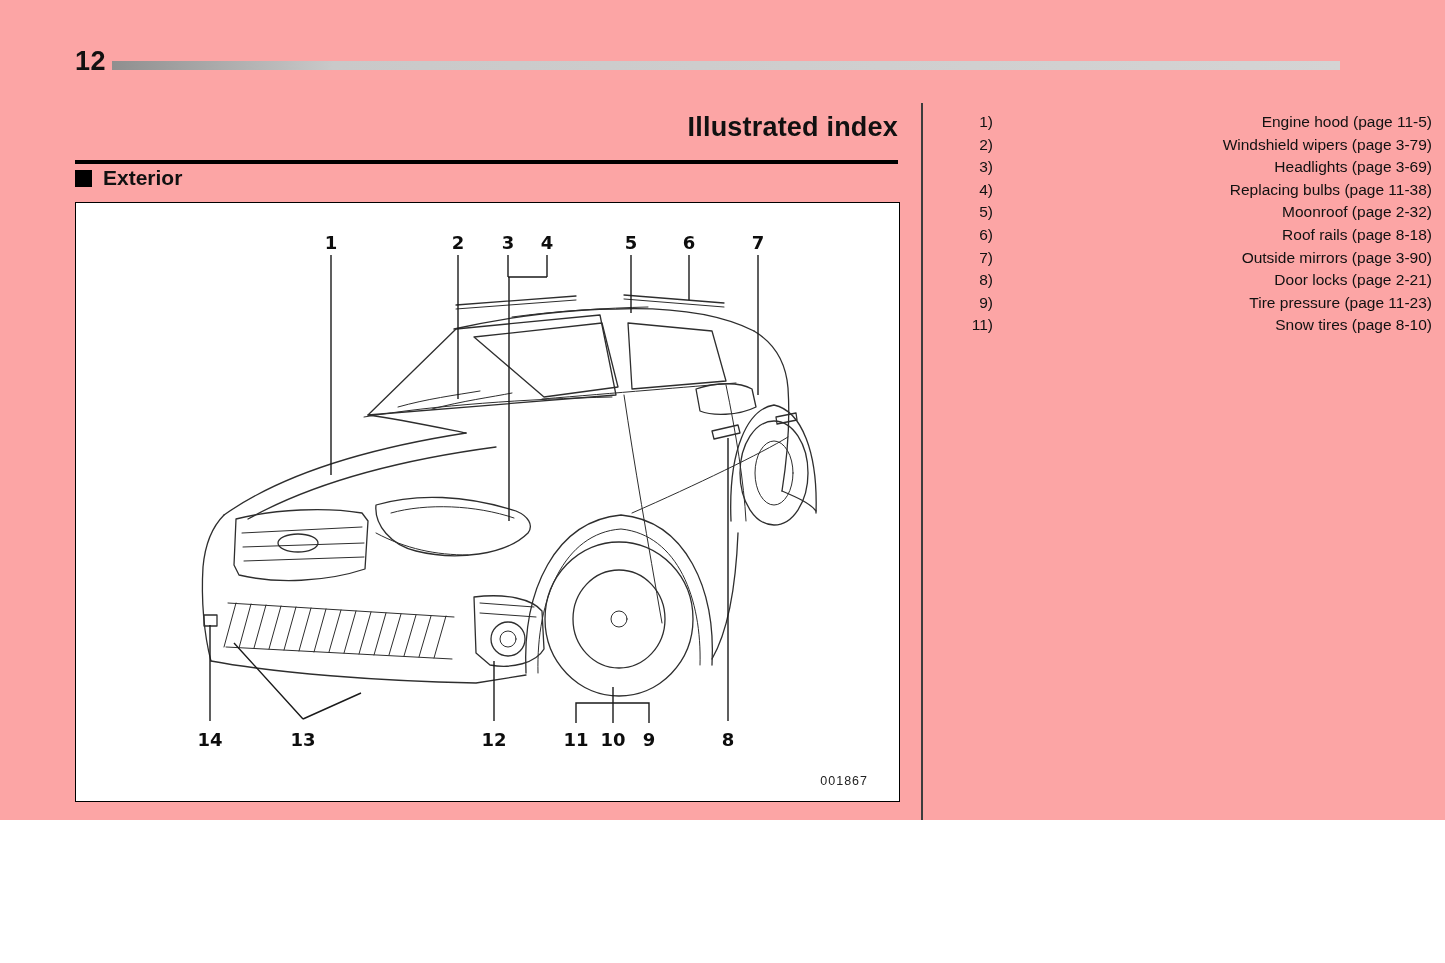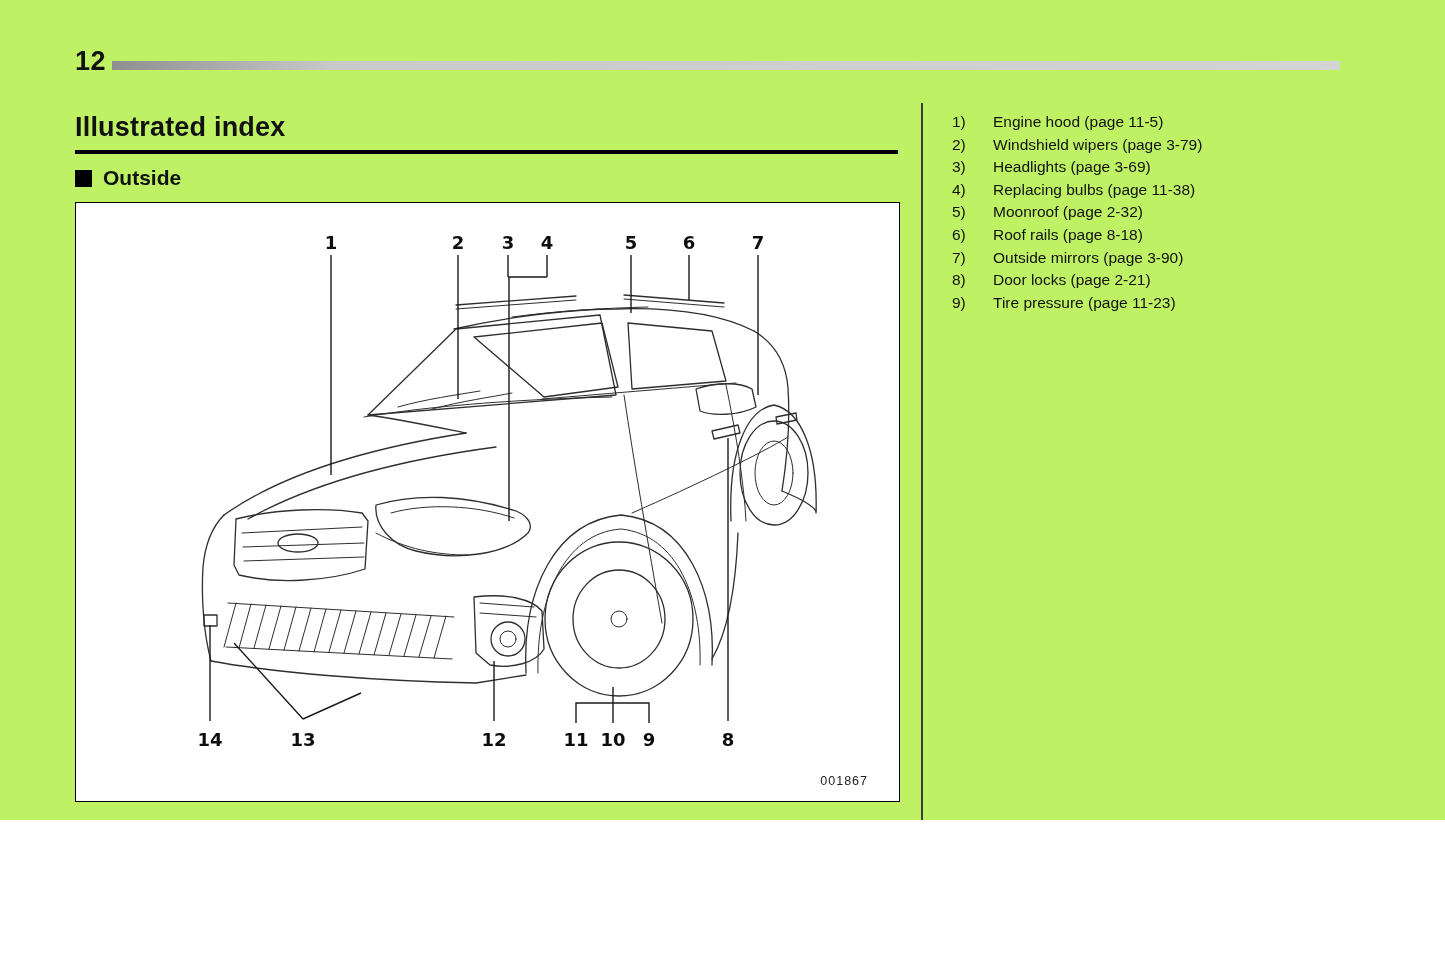--- a/index.html
+++ b/index.html
@@ -1,27 +1,27 @@
 <!DOCTYPE html>
 <html><head>
 <meta charset="utf-8">
 <style>
   * { margin:0; padding:0; box-sizing:border-box; }
   html,body { background:#ffffff; }
   body { font-family:"Liberation Sans", sans-serif; color:#111; }
-  .page { position:relative; width:1445px; height:820px; background:#bef264; overflow:hidden; }
+  .page { position:relative; width:1445px; height:820px; background:#fca5a5; overflow:hidden;text-align:right; }
 
   
   .page-num { position:absolute; left:75px; top:46px; font-size:27px; font-weight:bold; letter-spacing:0.5px; }
   .header-bar { position:absolute; left:112px; top:61px; width:1228px; height:9px;
                 background:linear-gradient(to right,#8f8f8f,#c9c9c9 18%,#d4d4d4); }
 
   
   .title-wrap { position:absolute; left:75px; top:112px; width:823px; }
-  h1.title { font-size:27px; font-weight:bold; padding-bottom:7px; border-bottom:4px solid #000; letter-spacing:0.2px; }
+  h1.title { font-size:27px; font-weight:bold; padding-bottom:17px; border-bottom:4px solid #000; letter-spacing:0.2px; }
   .section-heading { position:absolute; left:75px; top:166px; display:flex; align-items:center; gap:11px; }
   .section-bullet { width:17px; height:17px; background:#000; display:inline-block; }
   .section-label { font-size:21px; font-weight:bold; }
 
   
   .figure { position:absolute; left:75px; top:202px; width:825px; height:600px; border:1.5px solid #000; background:#fff; }
   .figure svg { display:block; width:100%; height:100%; }
   svg .ln { fill:none; stroke:#2e2e2e; stroke-width:1.3; stroke-linecap:round; stroke-linejoin:round; }
   svg .thin { stroke-width:1; }
   svg .callout { fill:none; stroke:#1a1a1a; stroke-width:1.4; }
@@ -44,21 +44,21 @@
 
   <span class="page-num">12</span>
   <div class="header-bar"></div>
 
   <div class="title-wrap">
     <h1 class="title">Illustrated index</h1>
   </div>
 
   <div class="section-heading">
     <span class="section-bullet"></span>
-    <span class="section-label">Outside</span>
+    <span class="section-label">Exterior</span>
   </div>
 
   <div class="figure">
     <svg viewBox="0 0 823 598" role="img">
 
       <g class="ln">
 
         <path d="M148,312 C210,268 300,244 390,230"></path>
         <path d="M148,312 C136,324 129,342 127,364 C125,396 128,432 135,458"></path>
         <path d="M390,230 C360,224 322,216 292,212"></path>
@@ -188,15 +188,19 @@
         <span class="label">Outside mirrors (page 3-90)</span>
       </li>
     <li>
         <span class="num">8)</span>
         <span class="label">Door locks (page 2-21)</span>
       </li>
     <li>
         <span class="num">9)</span>
         <span class="label">Tire pressure (page 11-23)</span>
       </li>
+    <li>
+        <span class="num">11)</span>
+        <span class="label">Snow tires (page 8-10)</span>
+      </li>
   </ol>
 
 </div>
 
 </body></html>

